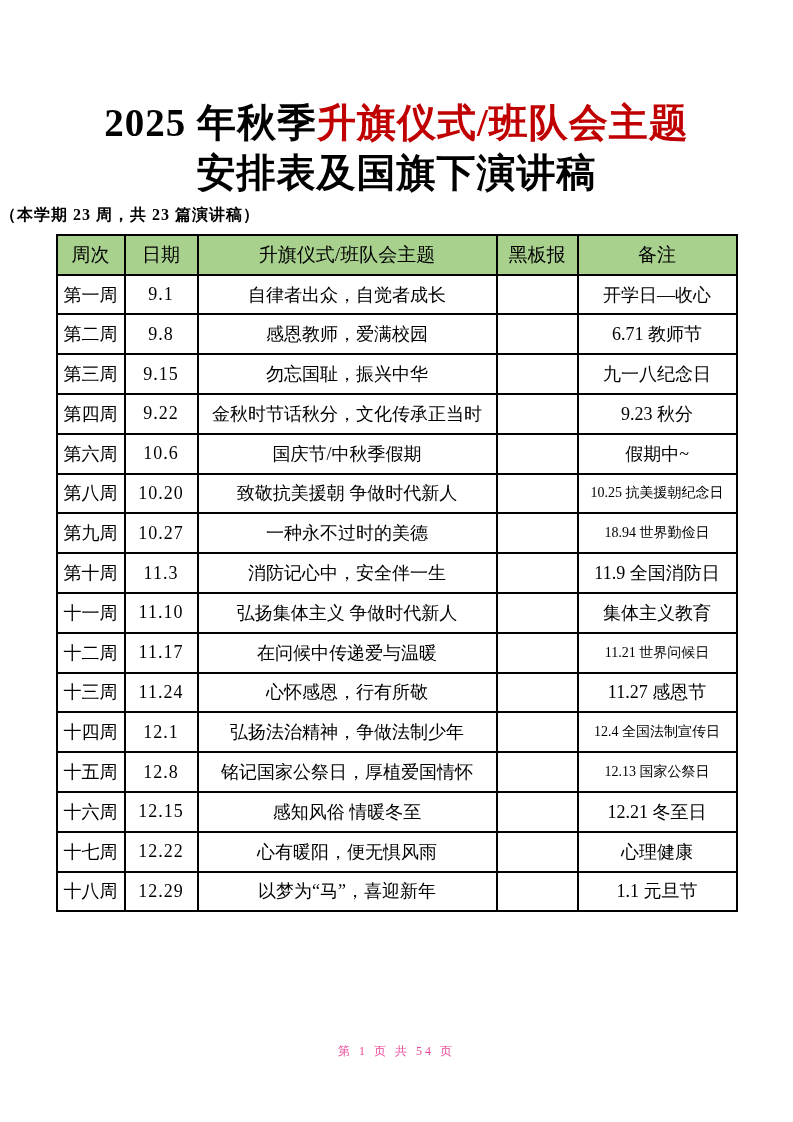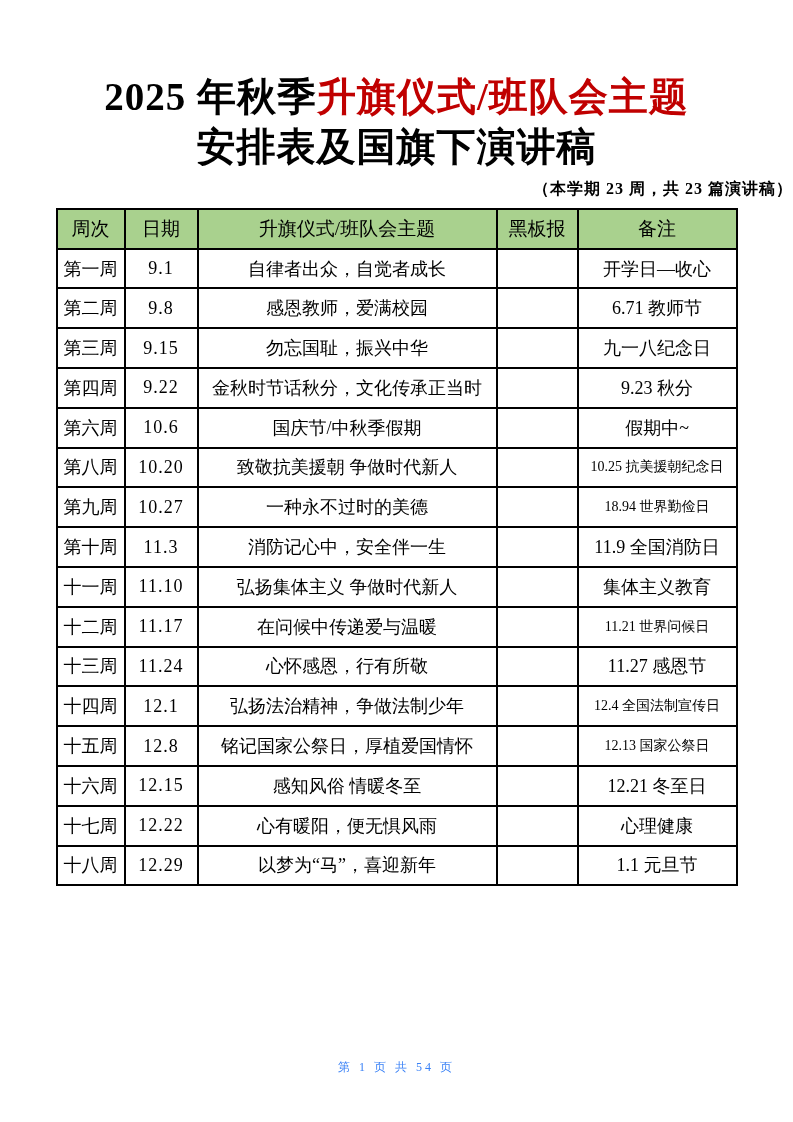--- a/index.html
+++ b/index.html
@@ -14,31 +14,31 @@
     width: 793px;
     height: 1122px;
     margin: 0 auto;
     background: #ffffff;
     font-family: "Liberation Serif", "DejaVu Serif", serif;
     color: #000;
     overflow: hidden;
   }
   .title-block {
     margin: 0;
-    padding-top: 72px;
+    padding-top: 98px;
     text-align: center;
     font-size: 39px;
     font-weight: bold;
     line-height: 1.28;
     letter-spacing: 1px;
   }
   .title-red { color: var(--accent-red); }
   .subtitle {
     margin-top: 7px;
-    text-align: right;
+    text-align: left;
     font-size: 16px;
     font-weight: bold;
     letter-spacing: 1px;
   }
   table.schedule {
     width: 680px;
     margin: 8px auto 0 auto;
     border-collapse: collapse;
     table-layout: fixed;
   }
@@ -61,27 +61,27 @@
   table.schedule td { font-size: 18px; }
   td.col-date { font-size: 19px; letter-spacing: 1px; }
   td.col-note.small { font-size: 14px; margin-left: 20px; }
   .col-week-w  { width: 68px; }
   .col-date-w  { width: 73px; }
   .col-theme-w { width: 299px; }
   .col-board-w { width: 81px; }
   .col-note-w  { width: 159px; }
   .footer {
     position: absolute;
-    bottom: 46px;
+    bottom: 62px;
     left: 0;
     width: 100%;
     text-align: center;
     font-size: 12px;
     letter-spacing: 3px;
-    color: #3b82f6;
+    color: #ec4899;
   }
 </style>
 </head>
 <body>
 
 <div class="page">
 
   <h1 class="title-block">
     <span><span>2025 年秋季</span><span class="title-red">升旗仪式/班队会主题</span></span><br>
     <span>安排表及国旗下演讲稿</span>

